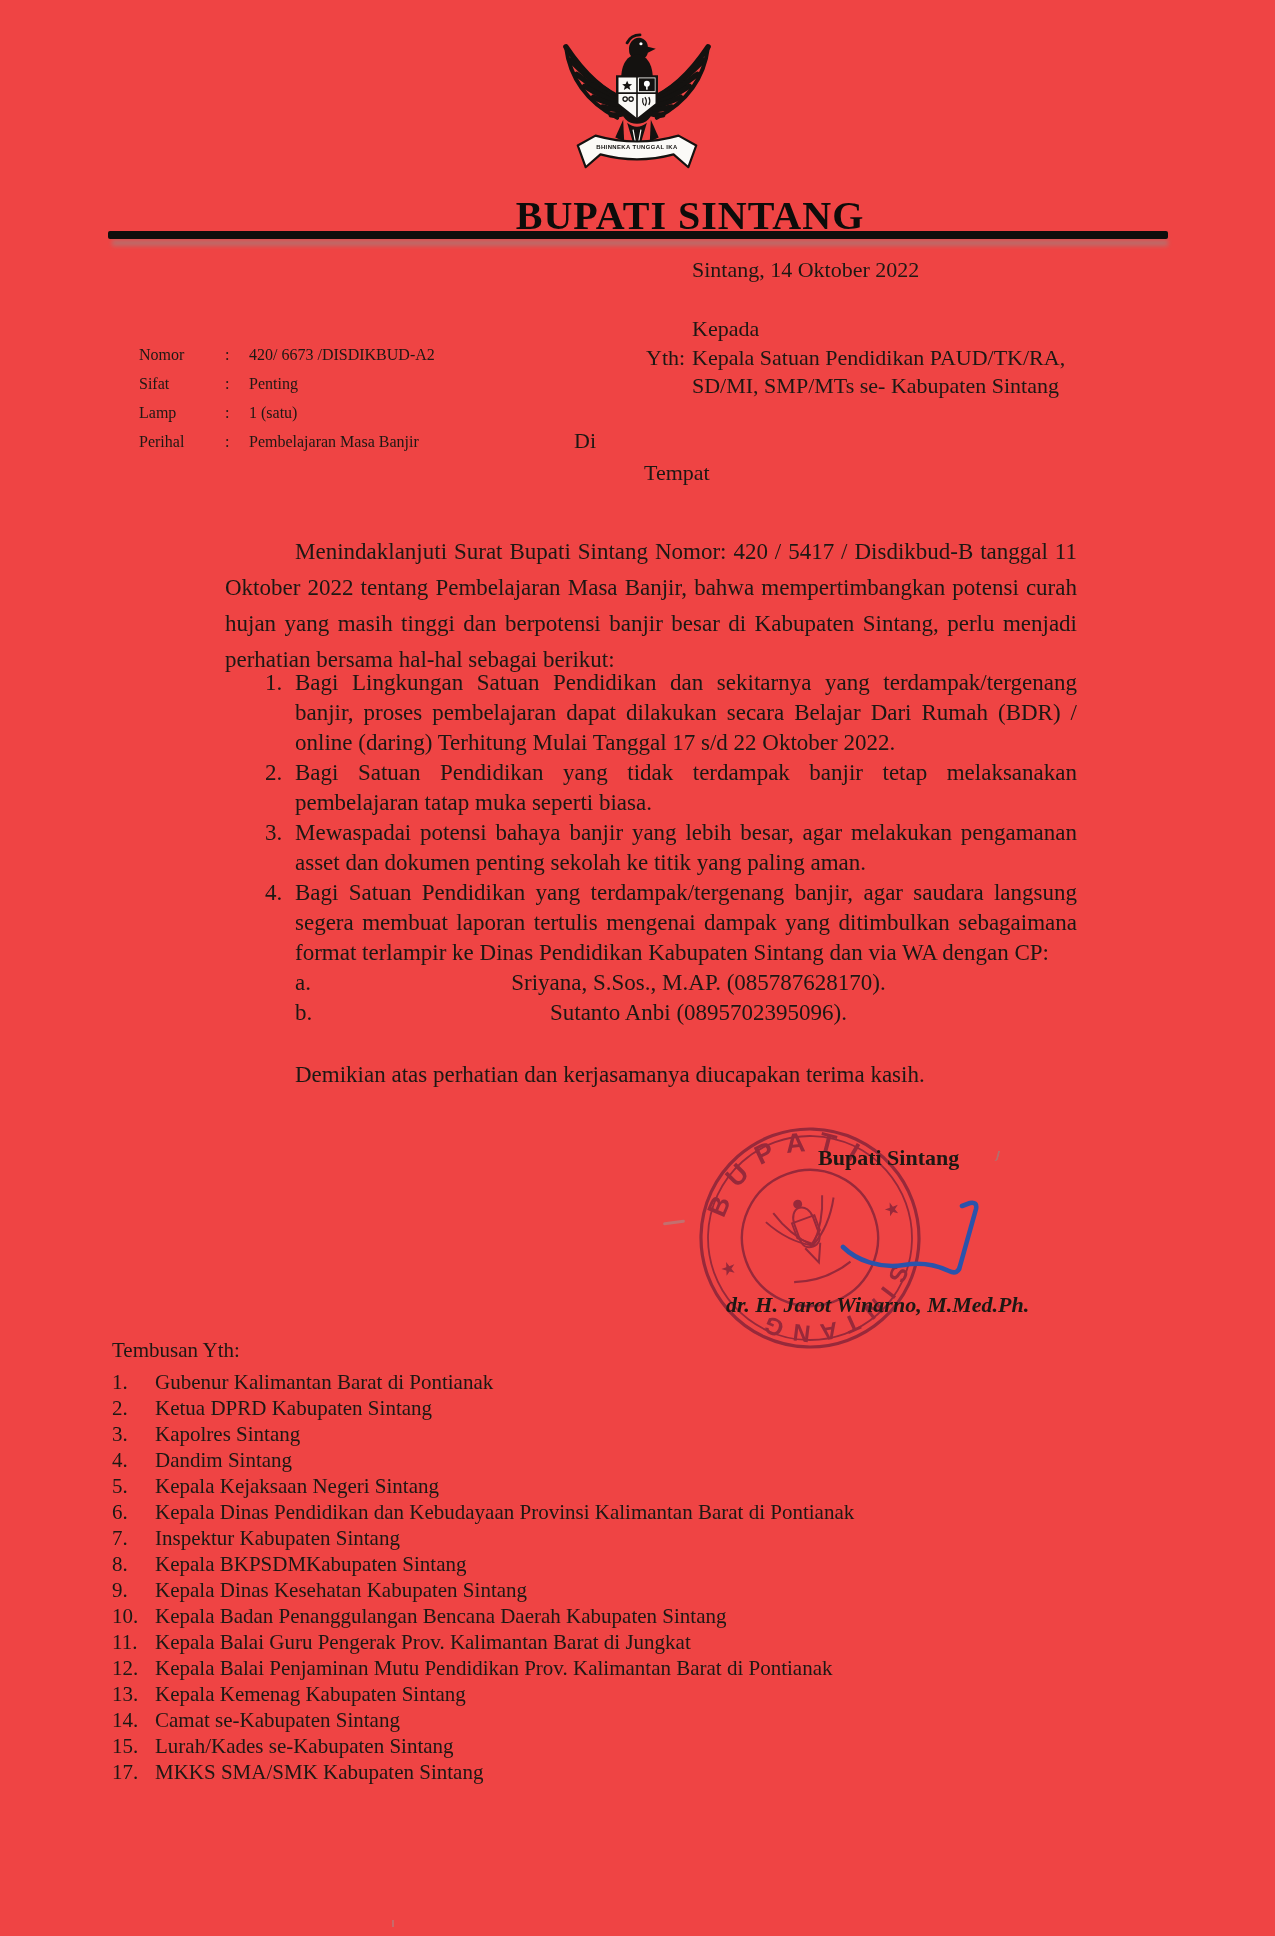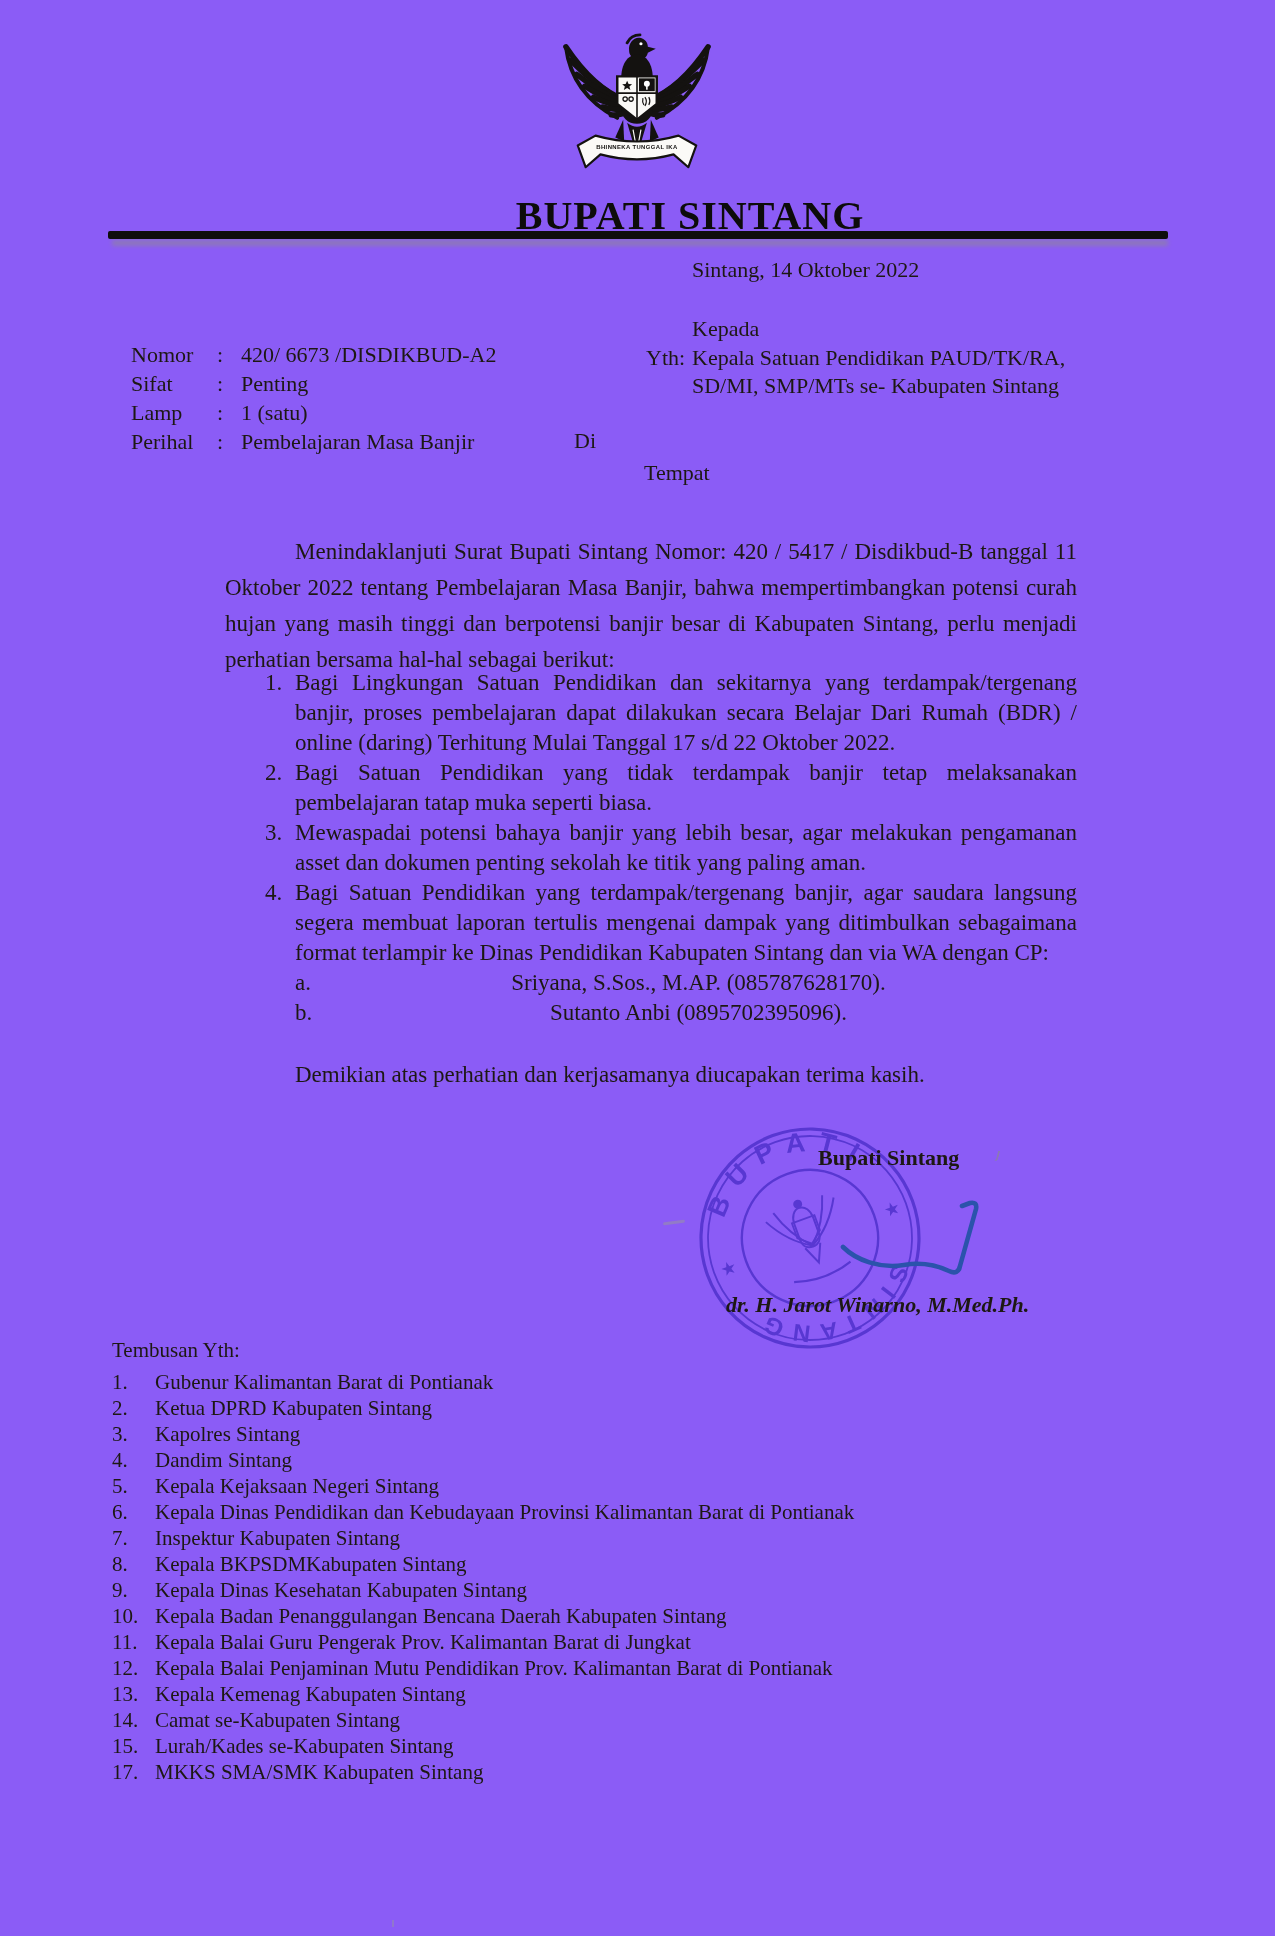--- a/index.html
+++ b/index.html
@@ -1,34 +1,34 @@
 <!DOCTYPE html>
 <html><head>
 <meta charset="utf-8">
 <style>
   html,body{margin:0;padding:0;background:#fdfdfc;}
-  .page{position:relative;width:1275px;height:1936px;background:#8b5cf6;overflow:hidden;
+  .page{position:relative;width:1275px;height:1936px;background:#ef4444;overflow:hidden;
         font-family:"Liberation Serif","DejaVu Serif",serif;color:#1d1813;}
   .abs{position:absolute;}
   
   #emblem{left:558px;top:24px;width:158px;height:162px;}
   #title{left:440px;top:192px;width:500px;text-align:center;font-size:40px;font-weight:bold;
          letter-spacing:1px;color:#0d0c0a;white-space:nowrap;}
   #rule{left:108px;top:231px;width:1060px;height:8px;background:#0f0e0c;border-radius:2px;}
   #rule-shadow{left:112px;top:240px;width:1056px;height:6px;background:#8f8d89;opacity:.55;filter:blur(2px);}
   
   .t22{font-size:22px;line-height:28px;}
   #date{left:692px;top:256px;text-align:center;}
   #kepada{left:692px;top:315px;}
   #yth-label{left:646px;top:344px;}
   #yth-lines{left:692px;top:344px;width:380px;}
   #di{left:574px;top:427px;}
   #tempat{left:644px;top:459px;}
   
-  #meta{left:131px;top:340px;width:560px;font-size:22px;}
+  #meta{left:139px;top:340px;width:560px;font-size:16px;}
   .meta-row{display:flex;line-height:29px;}
   .meta-label{width:86px;flex:none;}
   .meta-colon{width:24px;flex:none;}
   
   #opening{left:225px;top:534px;width:852px;font-size:23px;line-height:36px;
            text-indent:70px;text-align:justify;}
   #body-list{left:265px;top:668px;width:812px;font-size:23px;line-height:30px;}
   .li-row{display:flex;}
   .li-num{width:30px;flex:none;}
   .li-text{flex:1;text-align:justify;}

